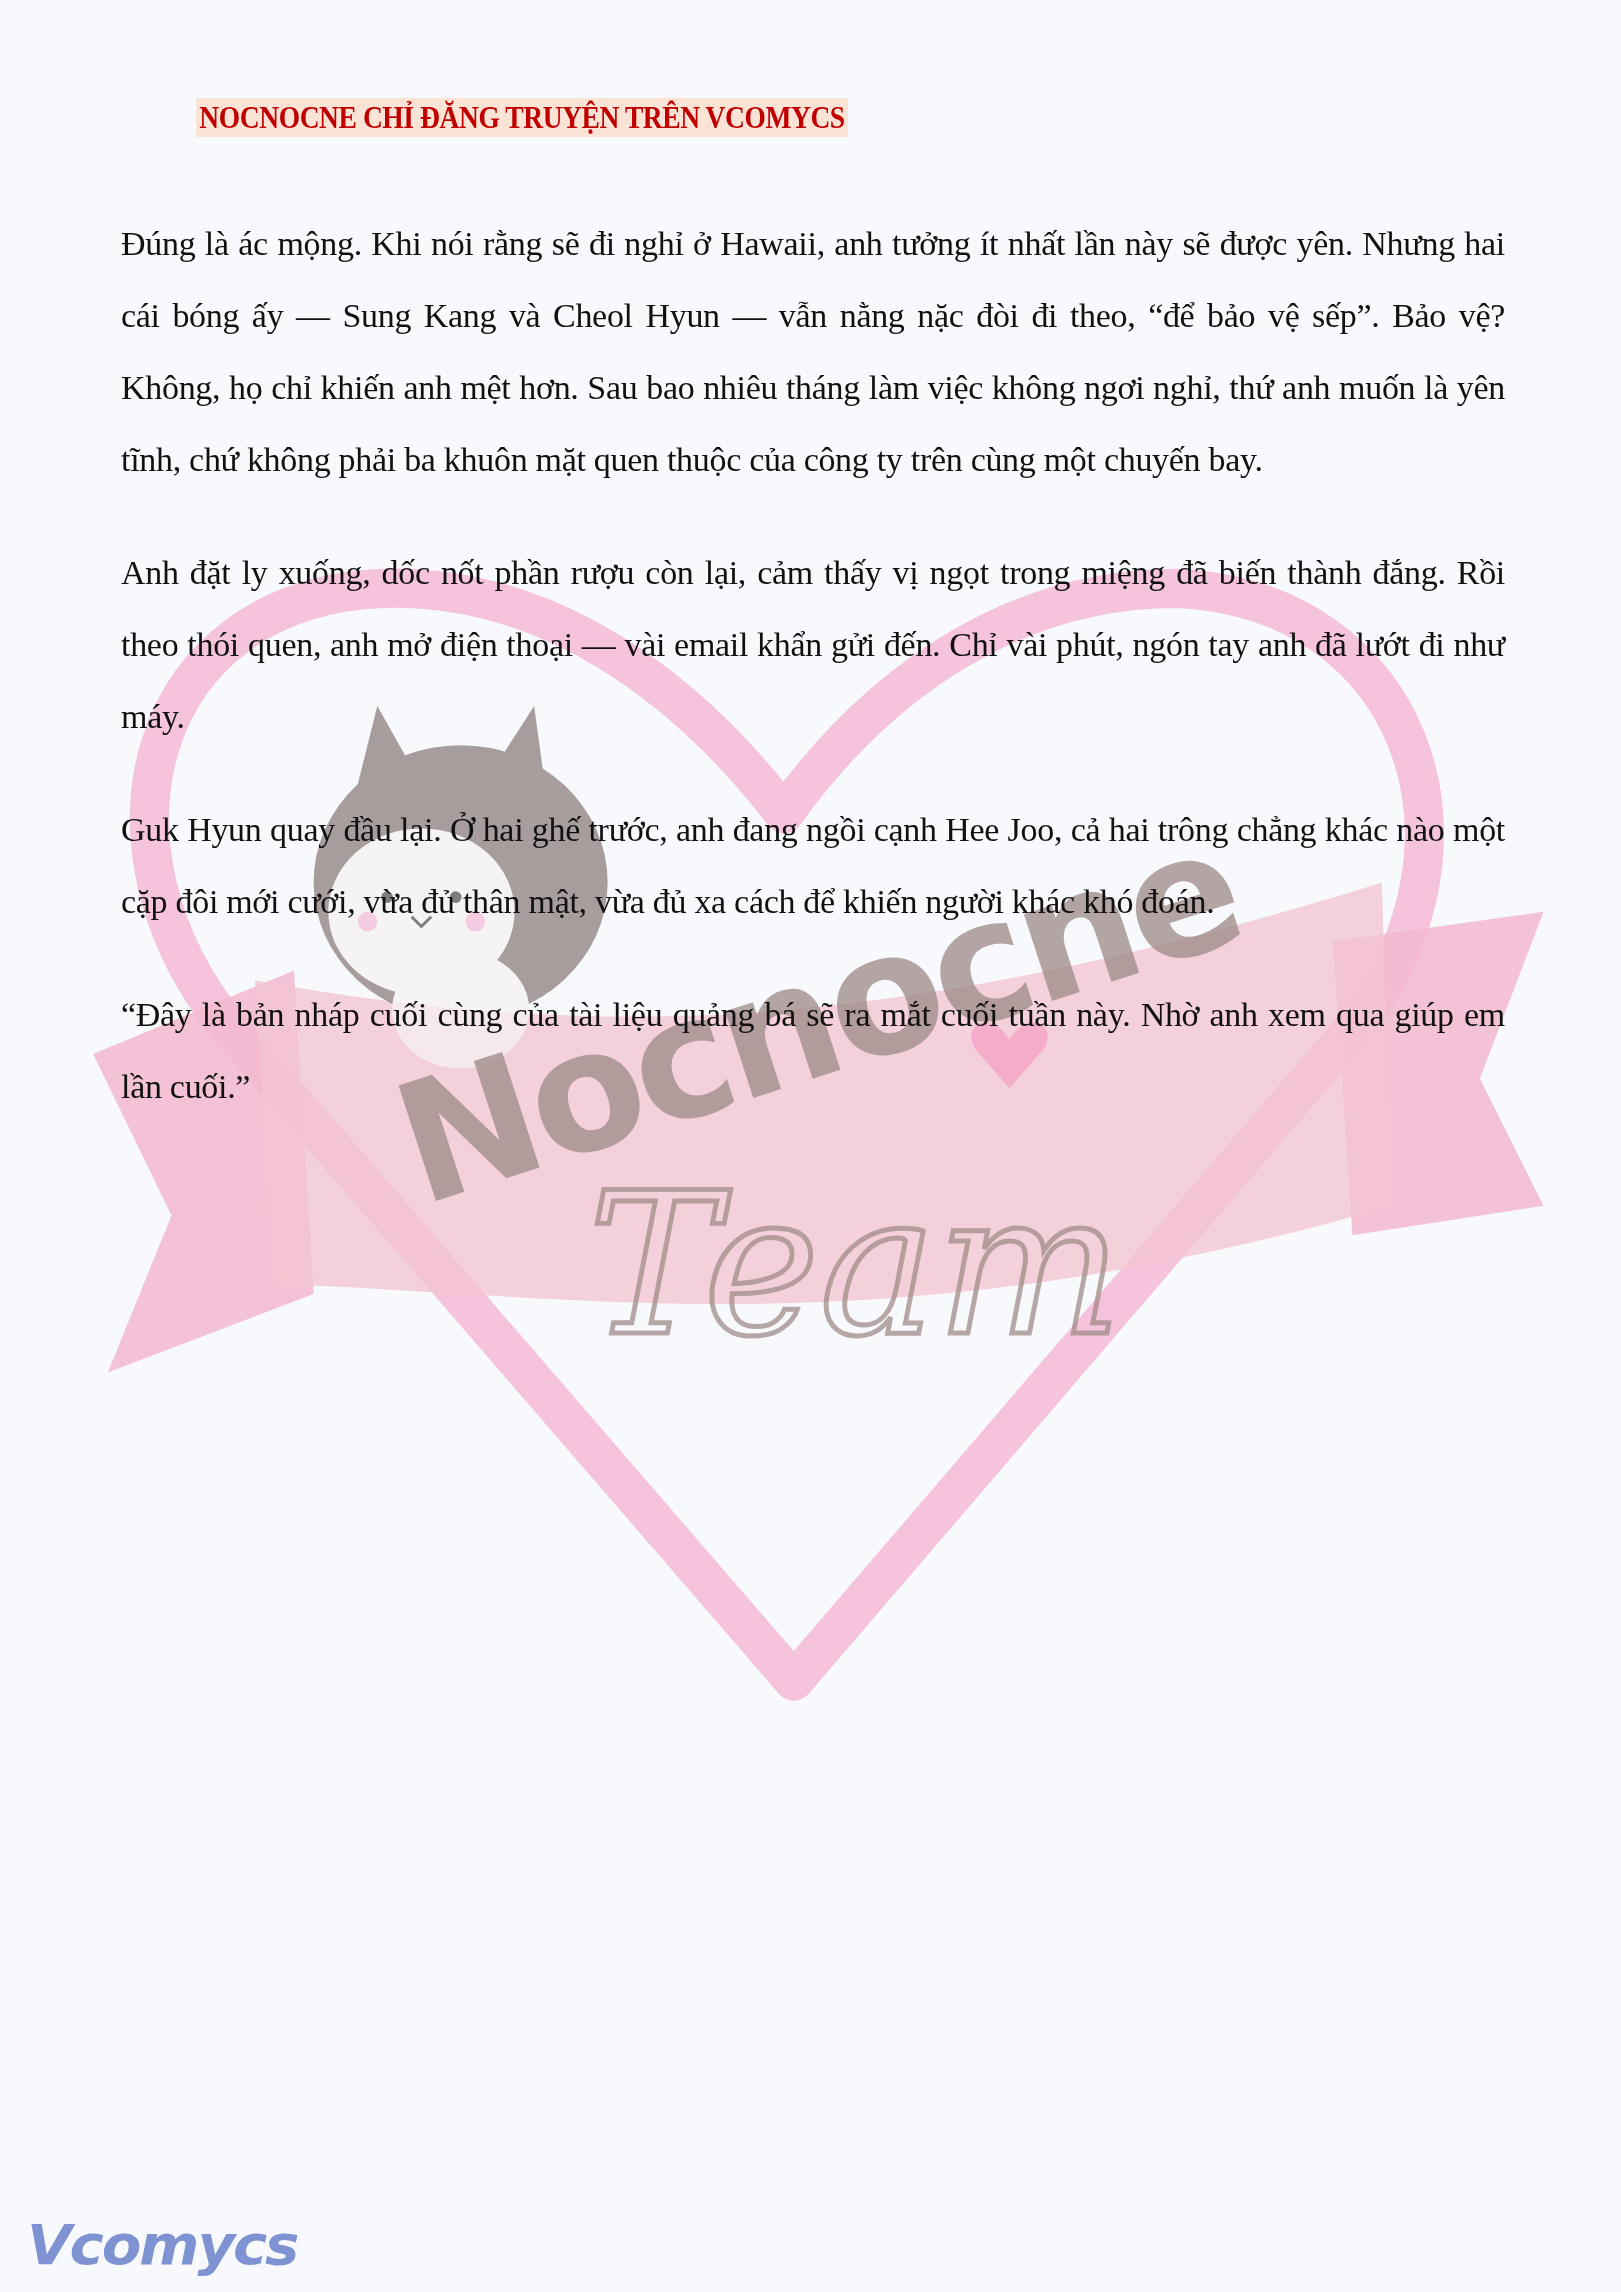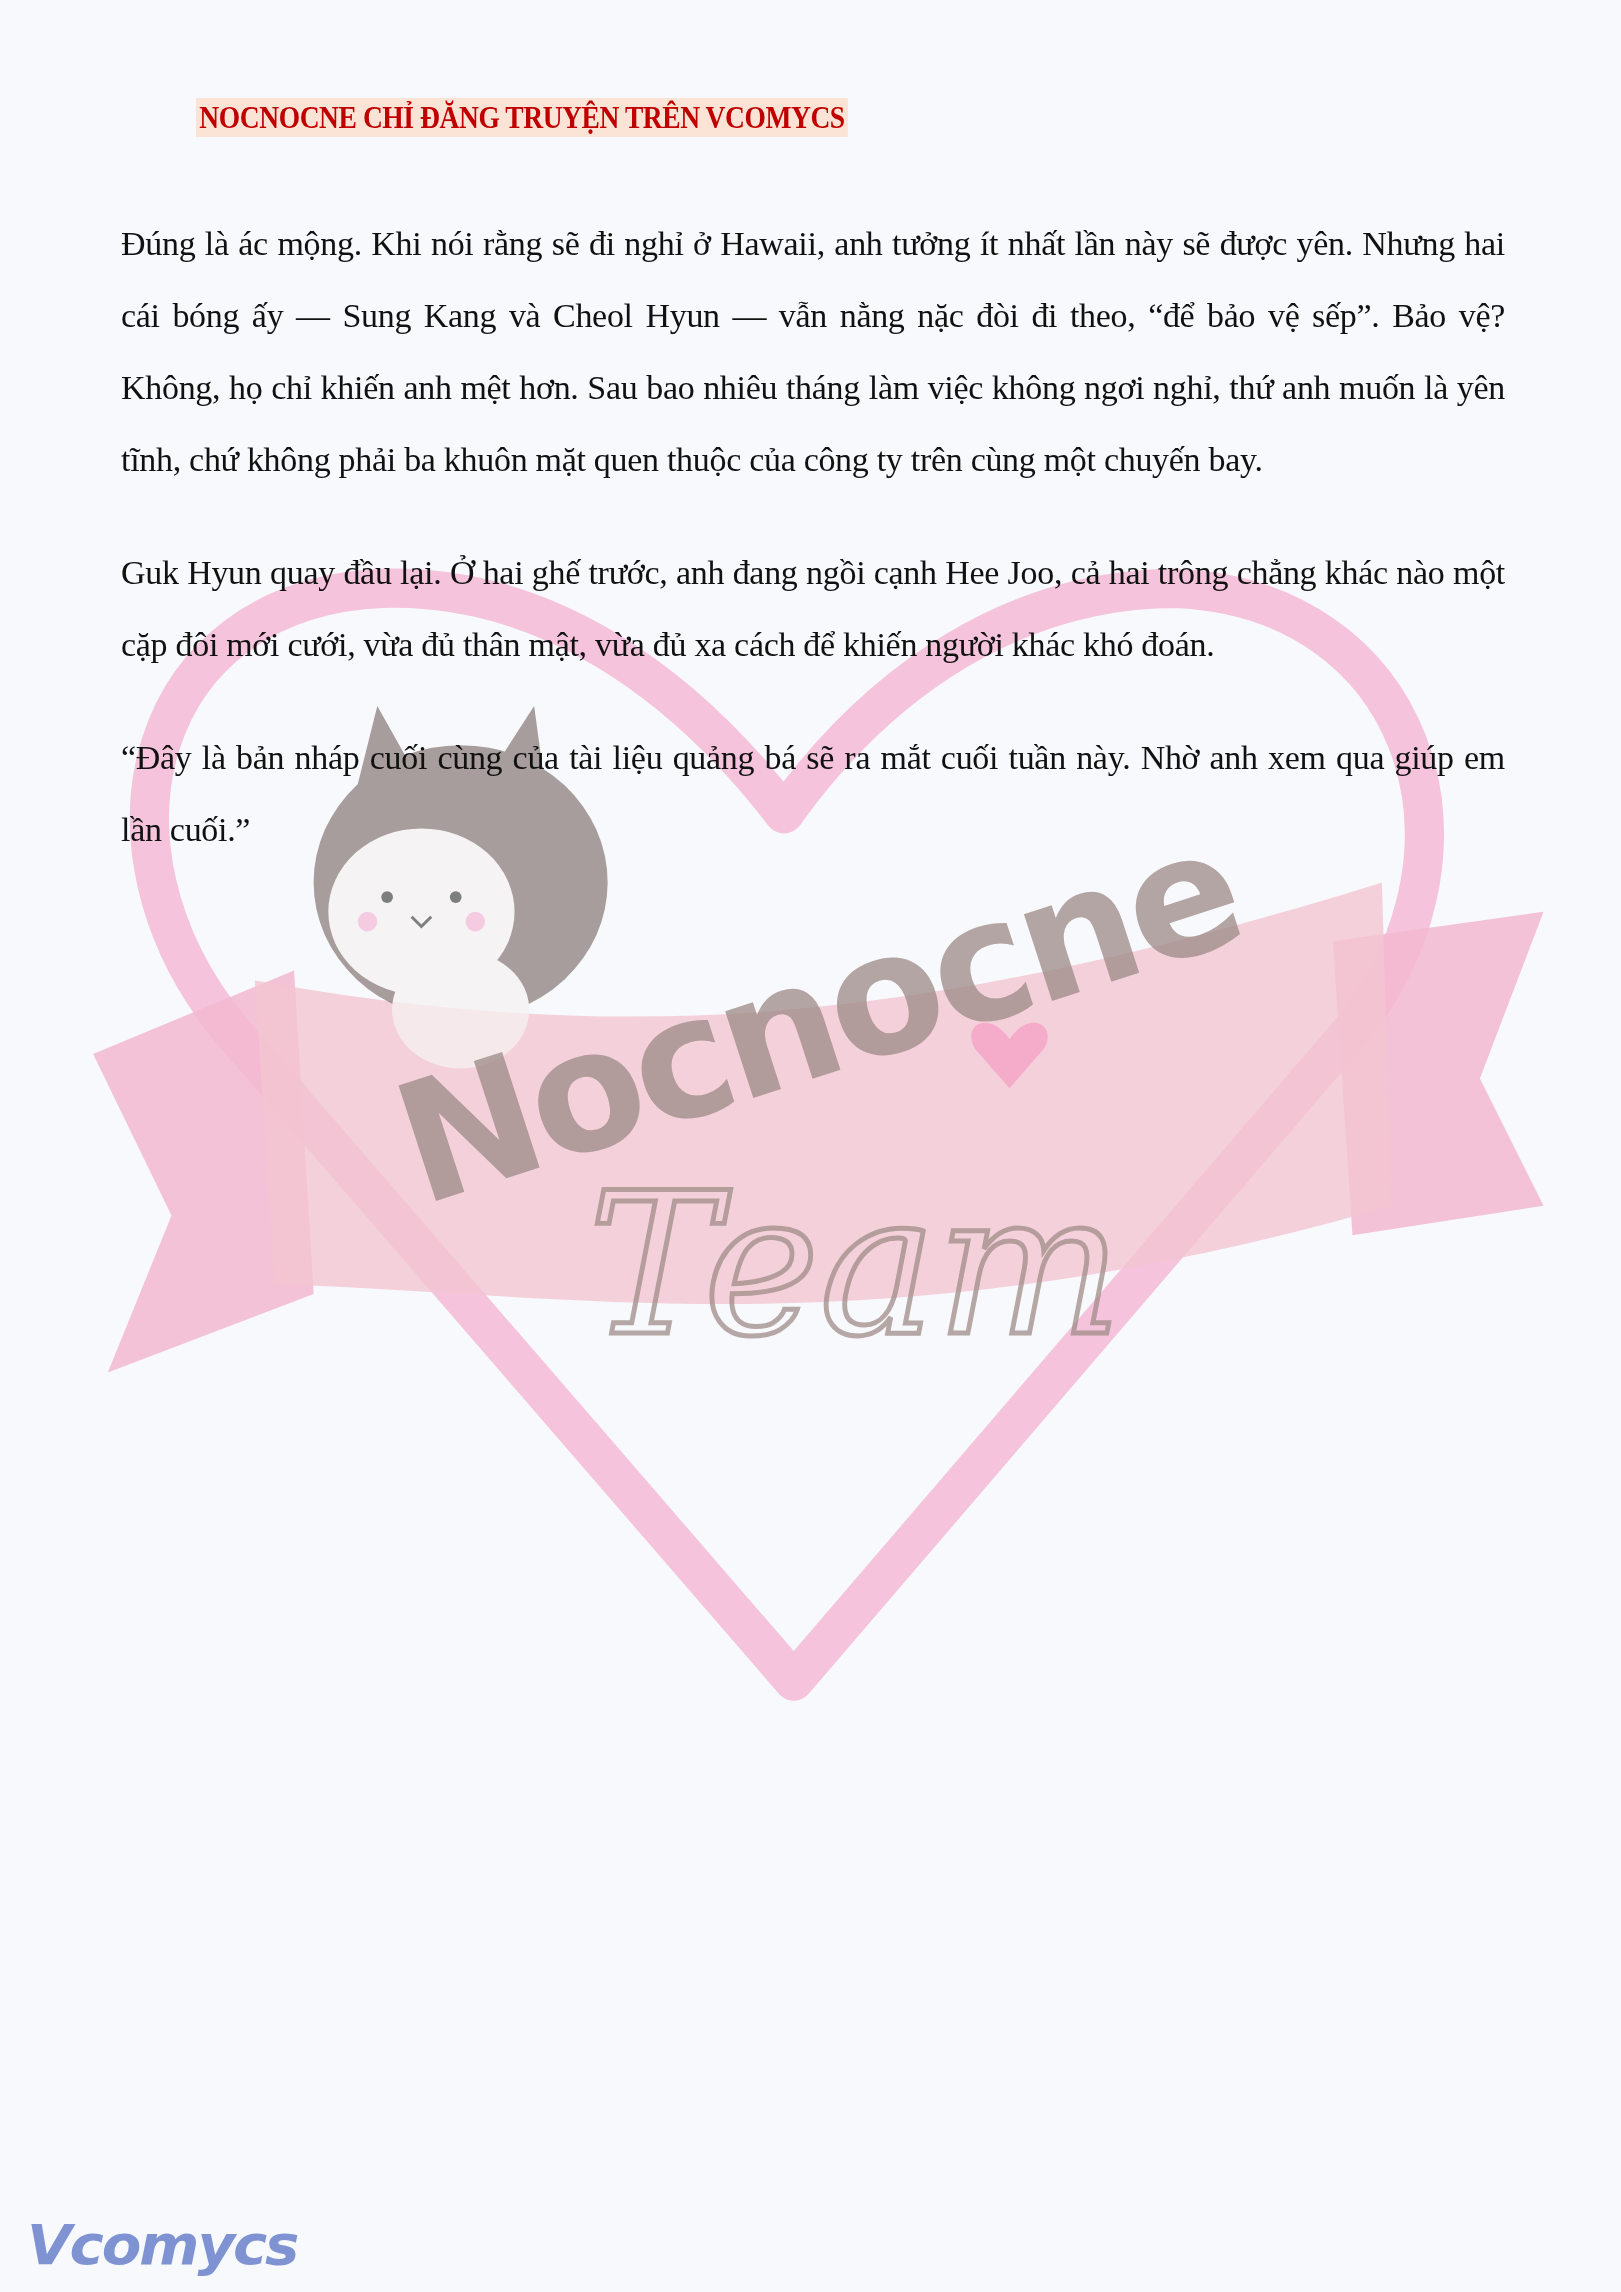--- a/index.html
+++ b/index.html
@@ -67,20 +67,21 @@
 
   <path d="M 1030 1060 C 1010 1030 980 1045 995 1070 L 1030 1110 L 1065 1070 C 1080 1045 1050 1030 1030 1060 Z" fill="#f4a6c8" opacity="0.85"></path>
 </svg>
 
 <div class="header-banner">
   <span>NOCNOCNE CHỈ ĐĂNG TRUYỆN TRÊN VCOMYCS</span>
 </div>
 
 <div class="content">
   <p class="para">Đúng là ác mộng. Khi nói rằng sẽ đi nghỉ ở Hawaii, anh tưởng ít nhất lần này sẽ được yên. Nhưng hai cái bóng ấy — Sung Kang và Cheol Hyun — vẫn nằng nặc đòi đi theo, “để bảo vệ sếp”. Bảo vệ? Không, họ chỉ khiến anh mệt hơn. Sau bao nhiêu tháng làm việc không ngơi nghỉ, thứ anh muốn là yên tĩnh, chứ không phải ba khuôn mặt quen thuộc của công ty trên cùng một chuyến bay.</p>
+  <p class="para">Anh đặt ly xuống, dốc nốt phần rượu còn lại, cảm thấy vị ngọt trong miệng đã biến thành đắng. Rồi theo thói quen, anh mở điện thoại — vài email khẩn gửi đến. Chỉ vài phút, ngón tay anh đã lướt đi như máy.</p>
   <p class="para">Guk Hyun quay đầu lại. Ở hai ghế trước, anh đang ngồi cạnh Hee Joo, cả hai trông chẳng khác nào một cặp đôi mới cưới, vừa đủ thân mật, vừa đủ xa cách để khiến người khác khó đoán.</p>
   <p class="para">“Đây là bản nháp cuối cùng của tài liệu quảng bá sẽ ra mắt cuối tuần này. Nhờ anh xem qua giúp em lần cuối.”</p>
 </div>
 
 <div class="footer-logo">
   <span>Vcomycs</span>
 </div>
 
 
 </body></html>

